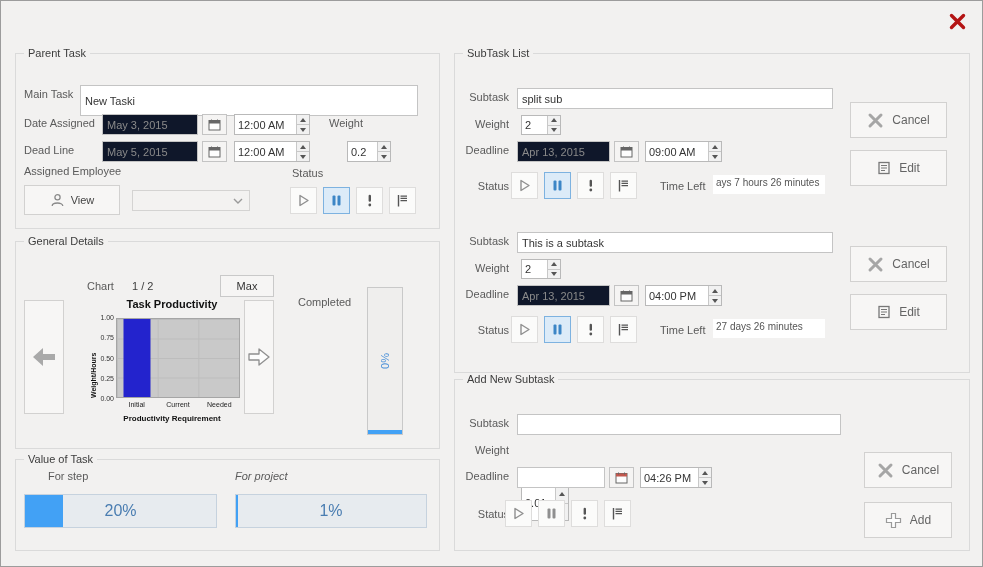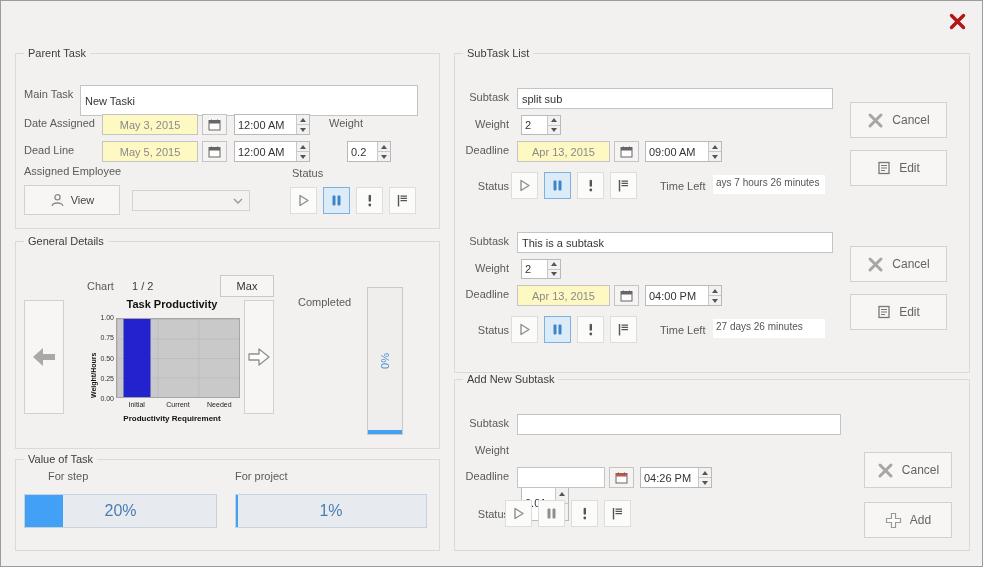--- a/index.html
+++ b/index.html
@@ -4,21 +4,21 @@
 <style>
   * { margin:0; padding:0; box-sizing:border-box; }
   html,body { background:#d8d8d8; }
   body { font-family:"Liberation Sans","DejaVu Sans",sans-serif; }
   .window { position:relative; width:983px; height:567px; background:#f2f1f0; border:1px solid #9c9c9c; overflow:hidden; }
   .gb { position:absolute; border:1px solid #dadada; }
   .gb-caption { position:absolute; top:-7px; left:8px; background:#f2f1f0; padding:0 4px; font-size:11px; color:#3c3c3c; white-space:nowrap; }
   .lbl { position:absolute; font-size:11px; color:#5a5a5a; white-space:nowrap; }
   .lbl.r { text-align:right; white-space:nowrap; }
   .txt { position:absolute; border:1px solid #c4c4c4; background:#fff; font:11px "Liberation Sans",sans-serif; color:#333; padding:0 4px; outline:none; }
-  .txt.muted { background:#fef9c3; color:#8a8a8a;text-align:center; }
+  .txt.muted { background:#0f172a; color:#8a8a8a; }
   .spin { position:absolute; display:flex; border:1px solid #b9b9b9; background:#fff; }
   .spin .val { flex:1; font-size:11px; color:#333; display:flex; align-items:center; padding:0 3px; overflow:hidden; white-space:nowrap; }
   .spin .btns { width:13px; display:flex; flex-direction:column; border-left:1px solid #c8c8c8; }
   .spin .sb { flex:1; background:#f1f1f1; position:relative; }
   .spin .sb + .sb { border-top:1px solid #c8c8c8; }
   .spin .sb::after { content:""; position:absolute; left:50%; top:50%; transform:translate(-50%,-50%); border-left:3px solid transparent; border-right:3px solid transparent; }
   .spin .sb.up::after { border-bottom:4px solid #555; }
   .spin .sb.down::after { border-top:4px solid #555; }
   .calbtn { position:absolute; width:25px; height:21px; background:#f5f4f3; border:1px solid #c4c4c4; display:flex; align-items:center; justify-content:center; }
   .btn { position:absolute; background:#f7f6f5; border:1px solid #d2d1d0; display:flex; align-items:center; justify-content:center; gap:8px; font-size:12px; color:#646464; }
@@ -202,21 +202,21 @@
     </div>
   </div>
 
   <div class="gb" style="left:14px;top:458px;width:425px;height:92px;">
     <div class="gb-caption">Value of Task</div>
     <div class="lbl" style="left:8px;top:10px;margin-left:24px;">For step</div>
     <div class="progress" style="left:8px;top:34px;width:193px;height:34px;">
       <div class="fill" style="width: 20%;"></div>
       <div class="ptext">20%</div>
     </div>
-    <div class="lbl" style="left:219px;top:10px;">For project</div>
+    <div class="lbl" style="left:219px;top:10px;font-style:italic;">For project</div>
     <div class="progress" style="left:219px;top:34px;width:192px;height:34px;">
       <div class="fill" style="width: 1%;"></div>
       <div class="ptext">1%</div>
     </div>
   </div>
 
   <div class="gb" style="left:453px;top:52px;width:516px;height:320px;">
     <div class="gb-caption">SubTask List</div>
 
     <div class="sub-item" style="top:26px;">

